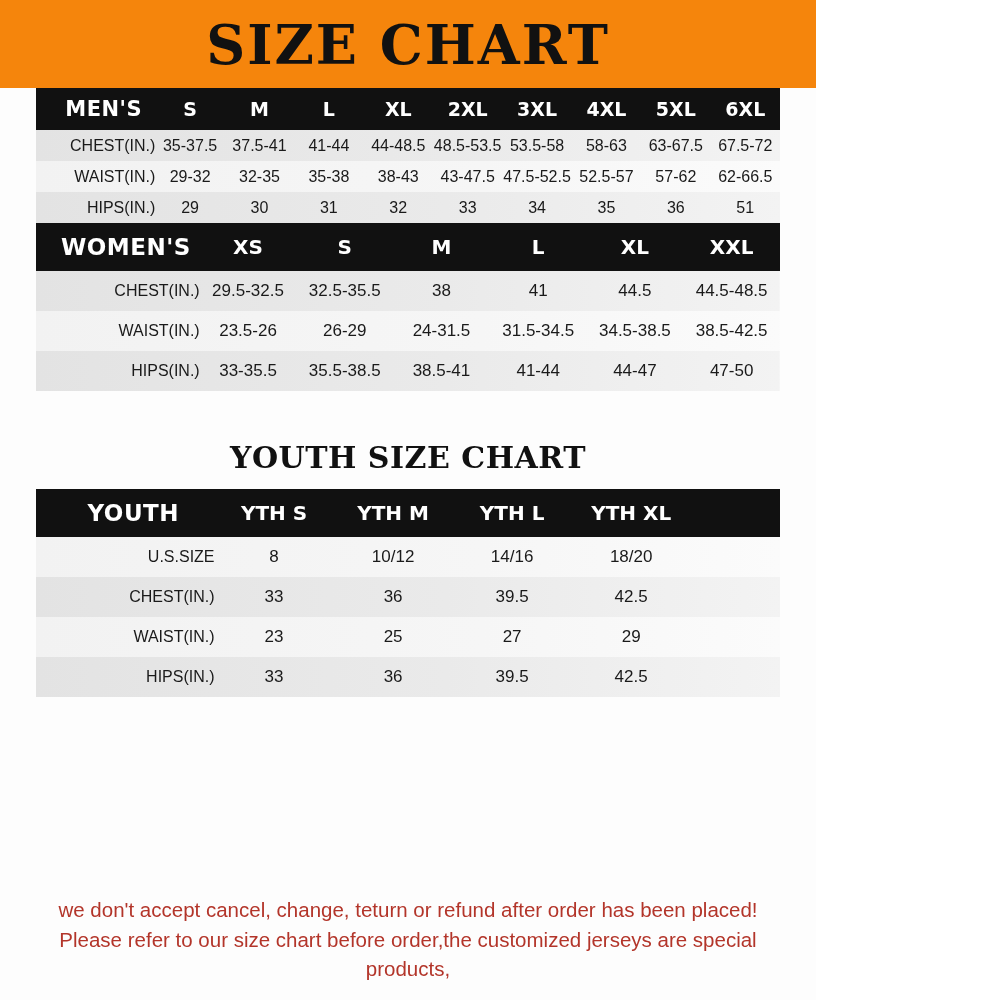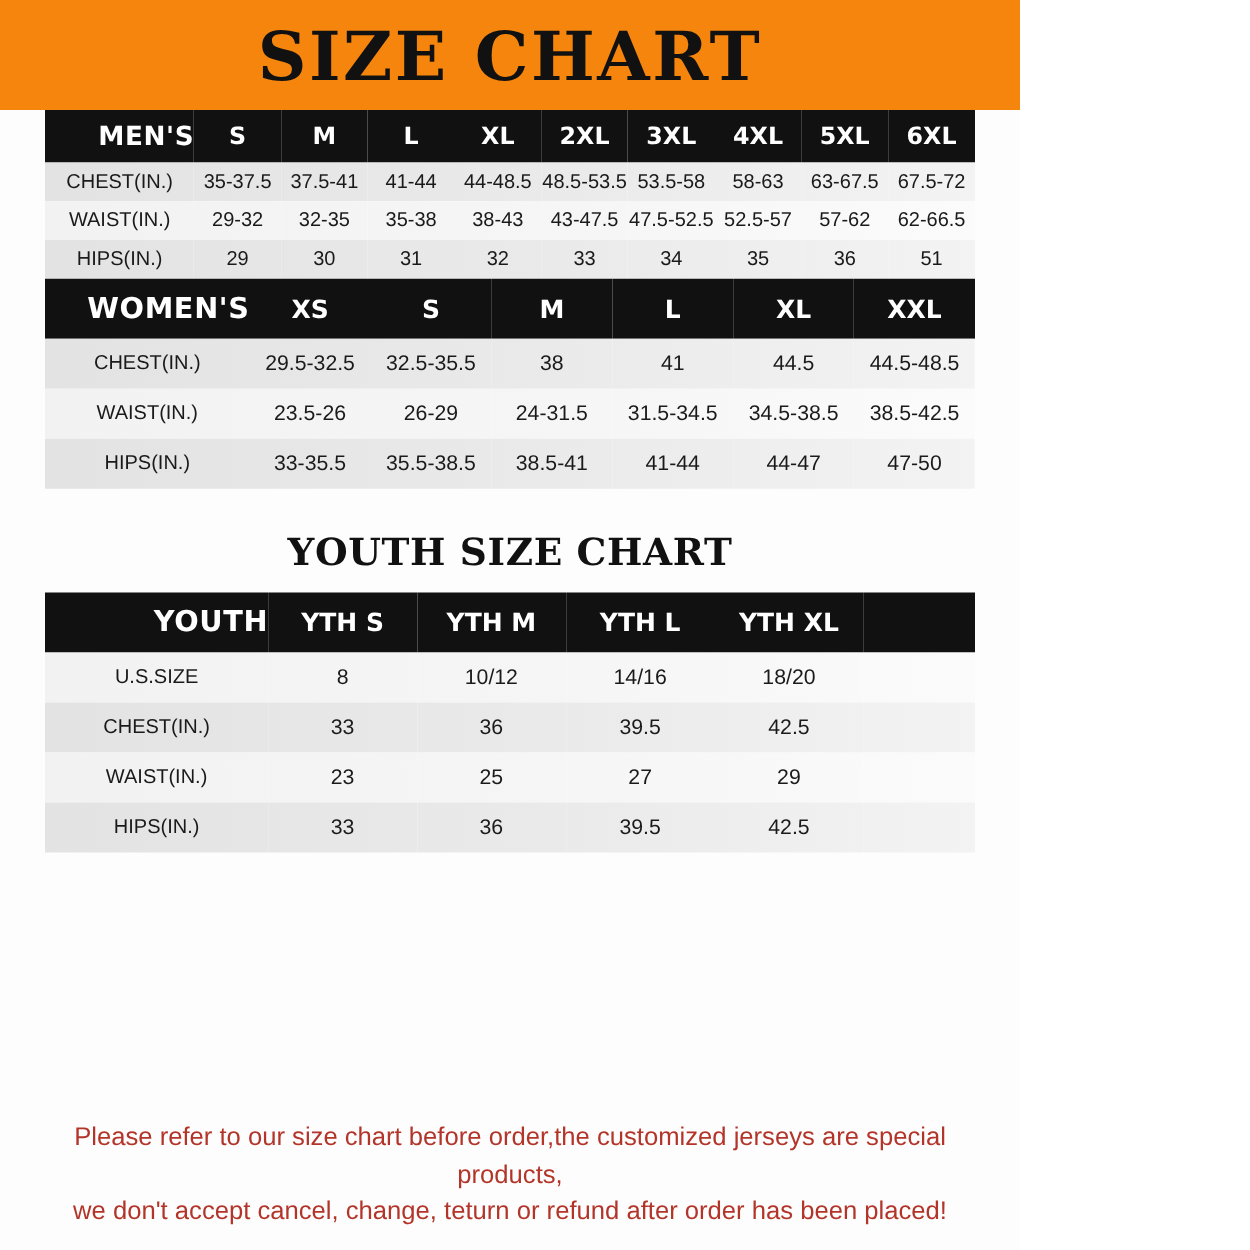--- a/index.html
+++ b/index.html
@@ -49,21 +49,21 @@
   .section-title {
     text-align: center;
     font-family: "DejaVu Serif", serif;
     font-weight: bold;
     font-size: 30px;
     color: #111111;
     letter-spacing: 0.5px;
   }
   .s1-title { margin: 22px 0 14px 0; }
   .s2-title { margin: 30px 0 14px 0; }
-  .s3-title { margin: 34px 0 14px 0; }
+  .s3-title { margin: 49px 0 14px 0; }
 
   table.size-table {
     width: 100%;
     border-collapse: collapse;
     table-layout: fixed;
   }
   table.size-table th,
   table.size-table td {
     padding: 0;
     margin: 0;
@@ -73,36 +73,36 @@
   .hdr-row th {
     color: #ffffff;
     font-family: "DejaVu Sans", sans-serif;
     font-weight: bold;
     text-align: center;
     font-size: 19px;
     height: 42px;
     vertical-align: middle;
   }
   .hdr-row th.first {
-    text-align: right;
+    text-align: center;
     padding-left: 16px;
     font-size: 21px;
     letter-spacing: 0.5px;
   }
   
   .data-row td {
     text-align: center;
     font-size: 16px;
     color: #1a1a1a;
     height: 31px;
     vertical-align: middle;
     font-family: "Liberation Sans", sans-serif;
   }
   .data-row td.first {
-    text-align: center;
+    text-align: right;
     font-size: 16px;
     color: #1a1a1a;
   }
 
   
   .grad-a { background: linear-gradient(to right, #e3e3e3 0%, #eaeaea 55%, #f3f3f3 100%); }
   .grad-b { background: linear-gradient(to right, #f2f2f2 0%, #f6f6f6 60%, #fbfbfb 100%); }
 
   
   .big-row td { height: 40px; font-size: 17px; }
@@ -301,18 +301,18 @@
           <td>33</td>
           <td>36</td>
           <td>39.5</td>
           <td>42.5</td>
           <td></td>
         </tr>
       </tbody>
     </table>
 
     <div class="footer-note">
+      <span class="line">we don't accept cancel, change, teturn or refund after order has been placed!</span>
       <span class="line">Please refer to our size chart before order,the customized jerseys are special products,</span>
-      <span class="line">we don't accept cancel, change, teturn or refund after order has been placed!</span>
     </div>
 
   </div>
 </div>
 
 </body></html>

